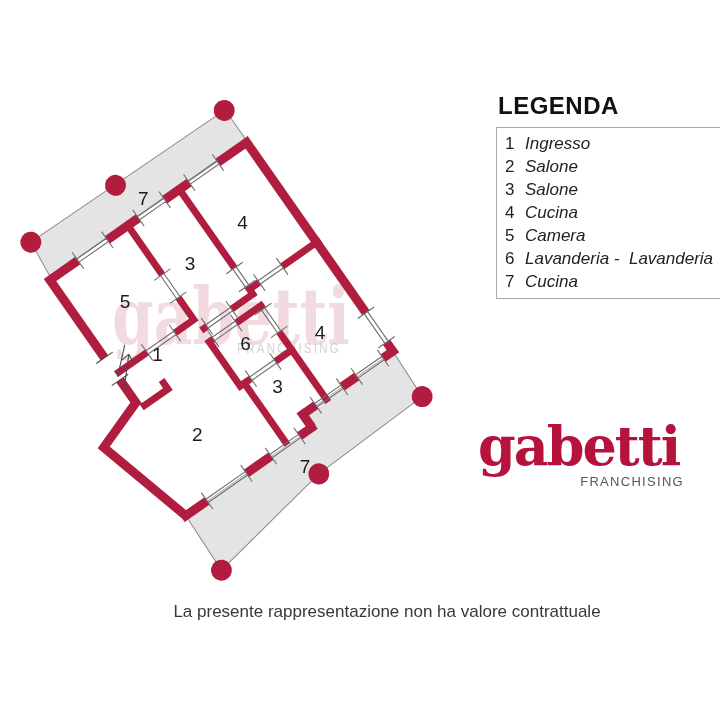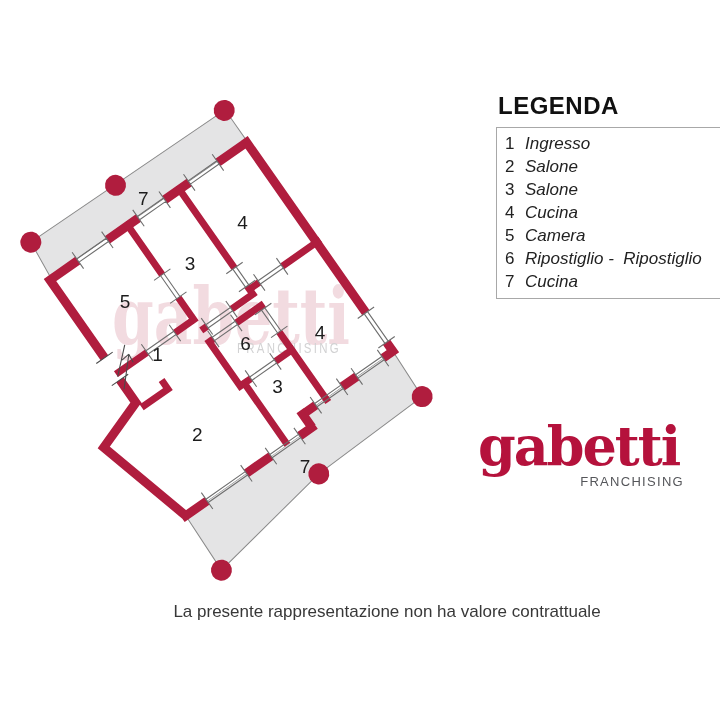--- a/index.html
+++ b/index.html
@@ -138,21 +138,21 @@
       <div class="legend-row">
         <span class="legend-num">4</span>
         <span class="legend-label">Cucina</span>
       </div>
       <div class="legend-row">
         <span class="legend-num">5</span>
         <span class="legend-label">Camera</span>
       </div>
       <div class="legend-row">
         <span class="legend-num">6</span>
-        <span class="legend-label">Ripostiglio -  Ripostiglio</span>
+        <span class="legend-label">Lavanderia -  Lavanderia</span>
       </div>
       <div class="legend-row">
         <span class="legend-num">7</span>
         <span class="legend-label">Cucina</span>
       </div>
     </div>
   </div>
 
   <div class="logo">
     <div class="logo-word">gabetti</div>

